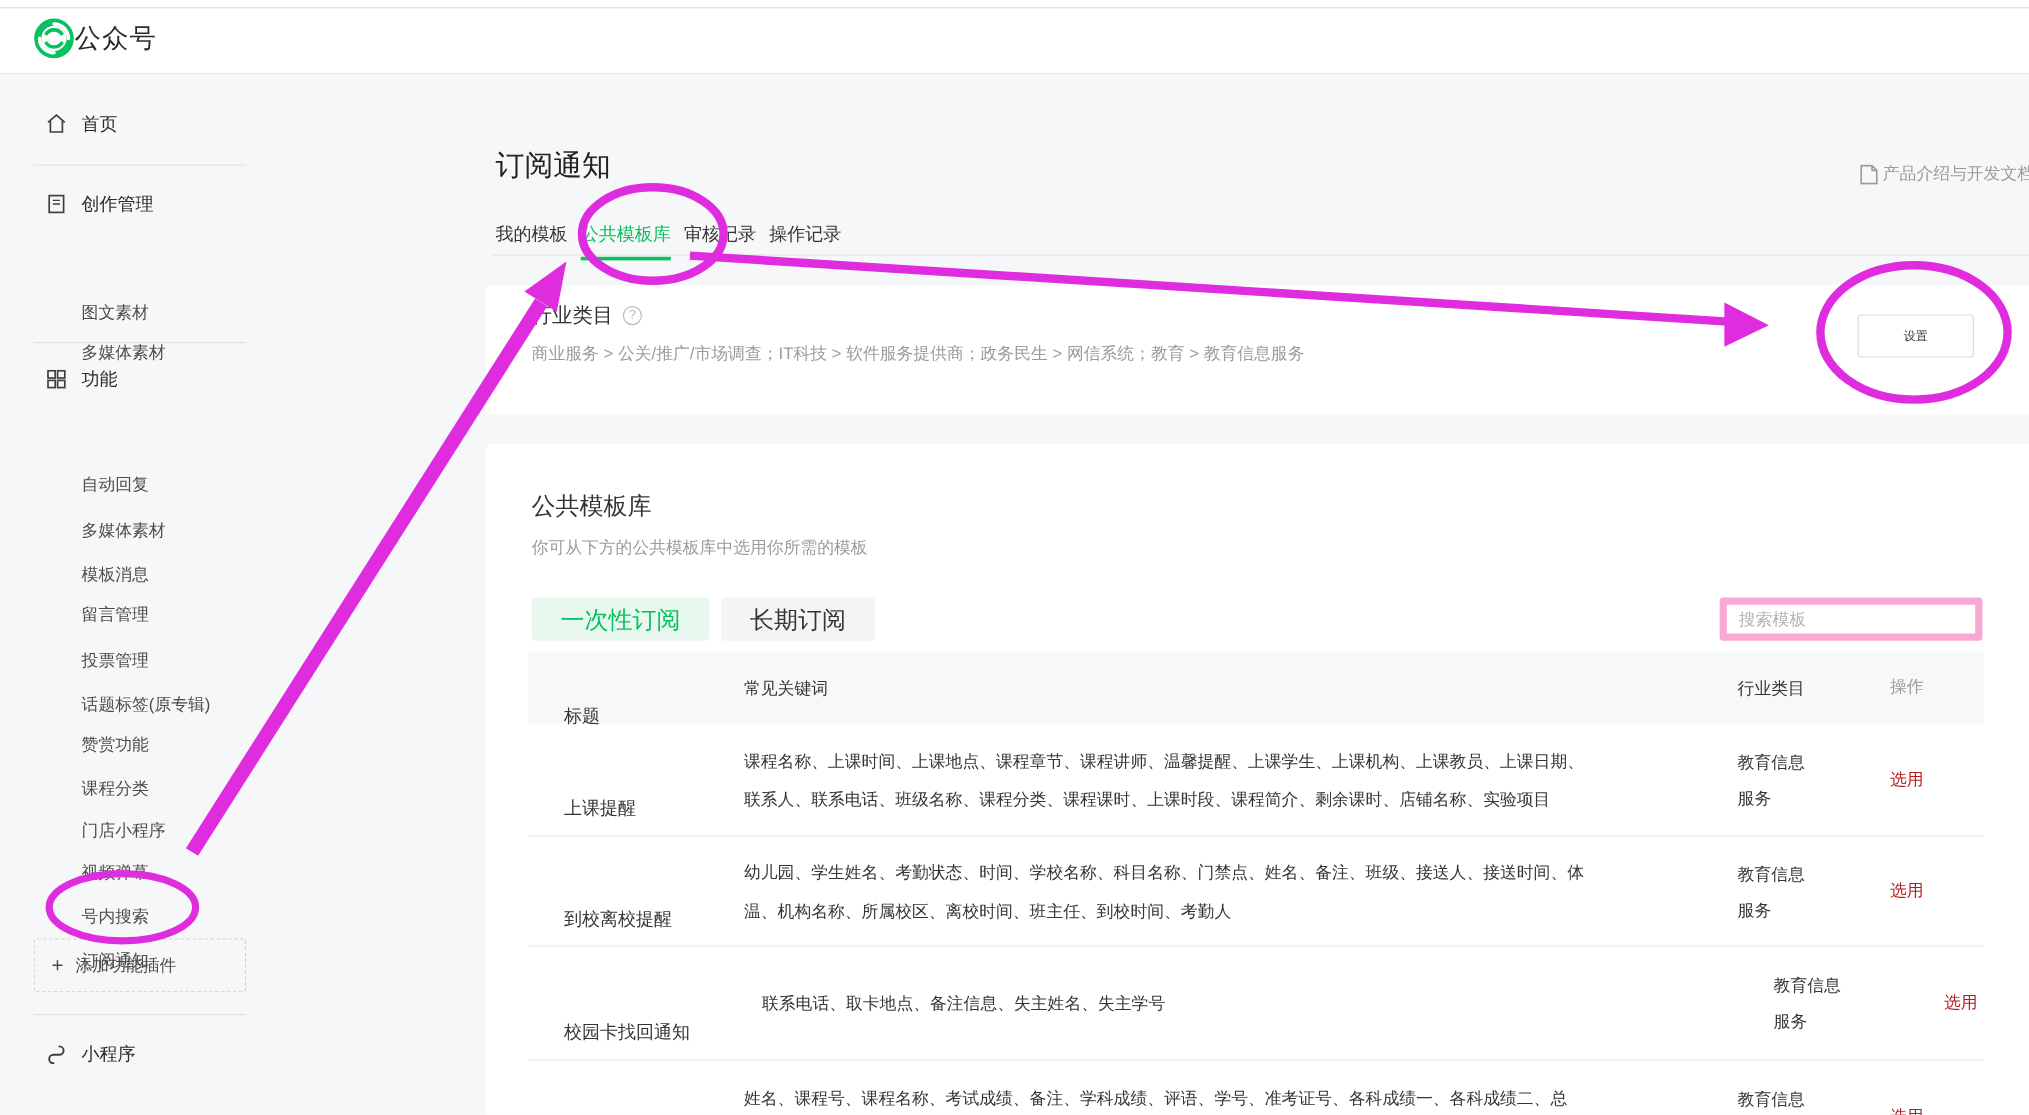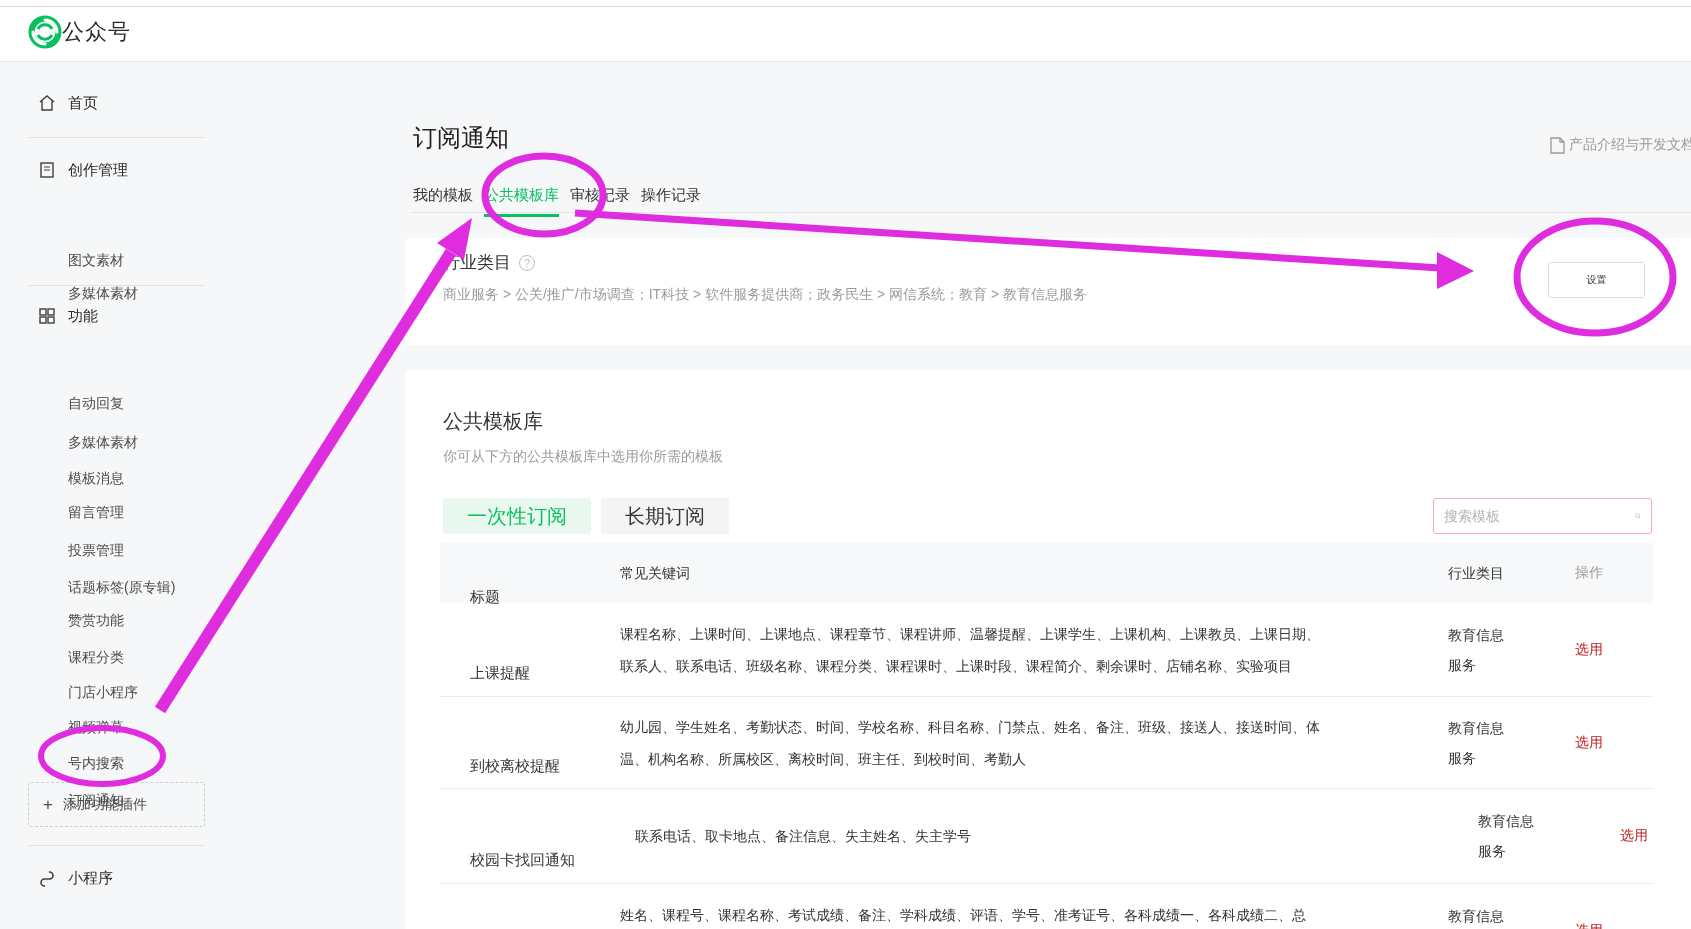--- a/index.html
+++ b/index.html
@@ -36,21 +36,21 @@
   .crumb { position:absolute; left:38px; top:48px; font-size:14px; color:#9b9b9b; }
   .btn-settings { position:absolute; left:1143px; top:24px; width:97px; height:36px; background:#ffffff; border:1px solid #dcdcdc; border-radius:3px; font-size:10px; color:#353535; display:flex; align-items:center; justify-content:center; cursor:pointer; }
 
   .card-lib { left:405px; top:370px; width:1293px; height:600px; }
   .lib-title { position:absolute; left:38px; top:38px; font-size:20px; color:#333333; }
   .lib-sub { position:absolute; left:38px; top:78px; font-size:14px; color:#9b9b9b; }
   .filters { position:absolute; left:38px; top:128px; display:flex; gap:10px; }
   .f-btn { height:36px; padding:0 24px; border-radius:3px; font-size:20px; display:flex; align-items:center; cursor:pointer; }
   .f-btn.on { background:#e8f8ee; color:#07C160; }
   .f-btn.off { background:#f4f4f4; color:#353535; }
-  .searchbox { position:absolute; left:1028px; top:128px; width:219px; height:36px; border:1px solid #f9a8d4; border-radius:3px; background:#fff; display:flex; align-items:center; }
+  .searchbox { position:absolute; left:1028px; top:128px; width:219px; height:36px; border:6px solid #f9a8d4; border-radius:3px; background:#fff; display:flex; align-items:center; }
   .searchbox input { border:none; outline:none; flex:1; padding:0 10px; font-size:14px; color:#353535; font-family:inherit; background:transparent; }
   .searchbox input::placeholder { color:#b2b2b2; }
   .mag { width:18px; height:18px; margin-right:10px; cursor:pointer; }
 
   .table { position:absolute; left:35px; top:173px; width:1213px; }
   .t-hrow { height:60px; background:#f7f8fa; display:flex; align-items:center; font-size:14px; color:#9b9b9b; }
   .t-row { display:flex; align-items:center; border-bottom:1px solid #ebebeb; }
   .t-row:last-child { border-bottom:none; }
   .c-title { width:180px; padding-left:30px; flex:none; font-size:15px; color:#353535;margin-top:48px; }
   .c-kw { width:828px; flex:none; padding-right:120px; font-size:14px; color:#353535; line-height:32px; }

